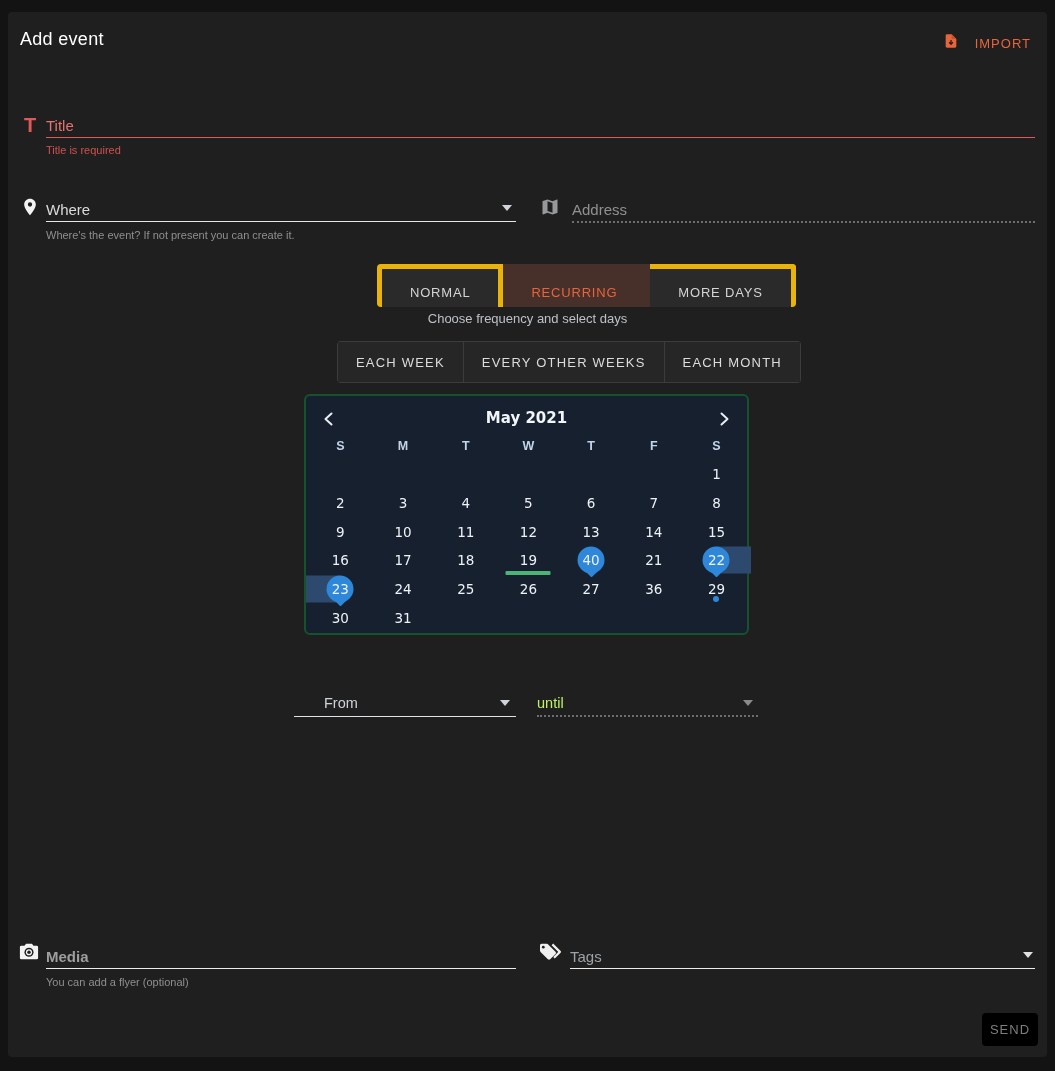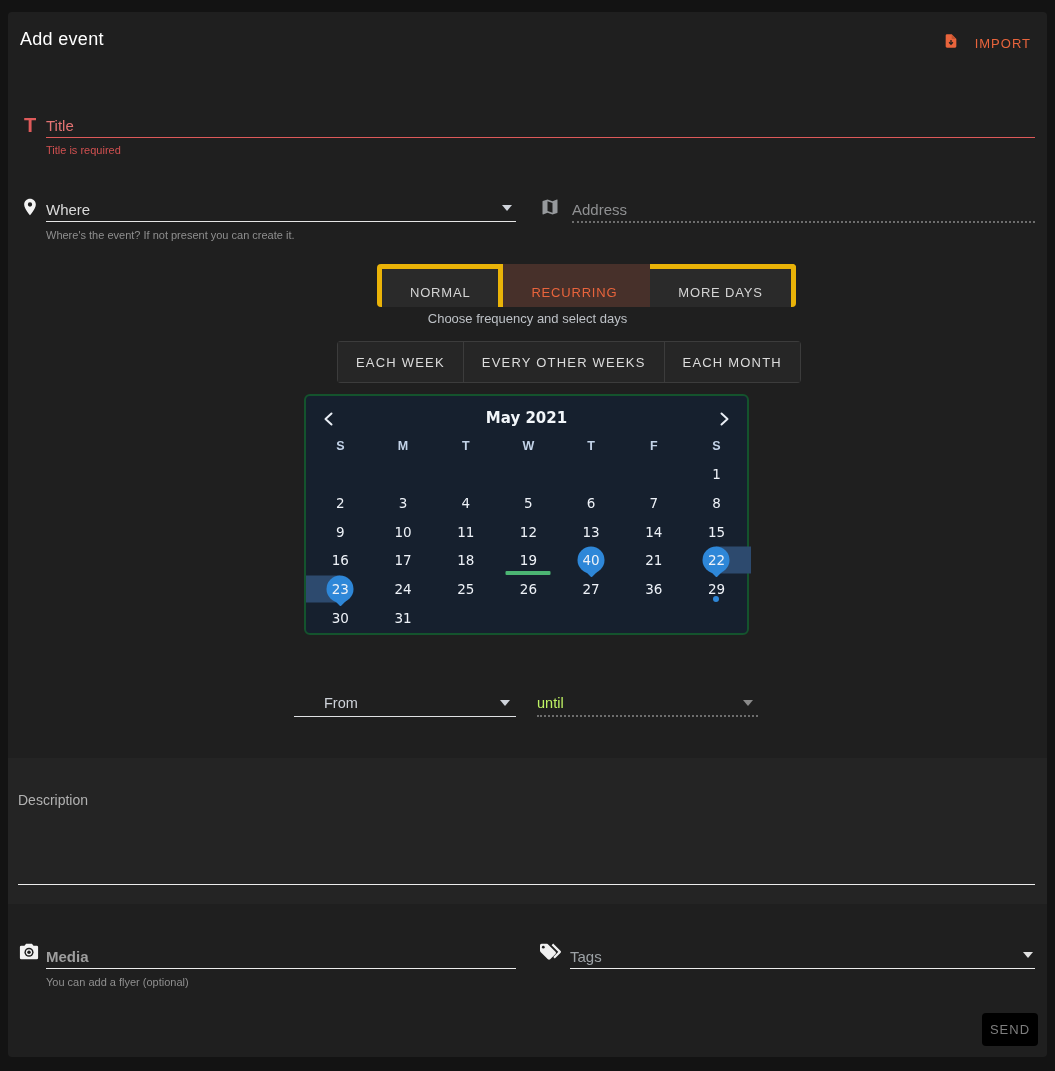--- a/index.html
+++ b/index.html
@@ -281,24 +281,20 @@
       </div>
   </div>
 
   <div class="from-ph">From</div>
   <span class="caret from-caret"></span>
   <div class="u-line from-line"></div>
   <div class="until-ph">until</div>
   <span class="caret gray until-caret"></span>
   <div class="u-dotted until-line"></div>
 
-  <div class="desc-section">
-    <div class="desc-label">Description</div>
-    <div class="u-line desc-line"></div>
-  </div>
 
   <div class="cam-icon">
     <svg width="22" height="20" viewBox="0 0 24 22">
         <path d="M8.8 2L7 4H3.5A1.5 1.5 0 0 0 2 5.5v12A1.5 1.5 0 0 0 3.5 19h17a1.5 1.5 0 0 0 1.5-1.5v-12A1.5 1.5 0 0 0 20.5 4H17L15.2 2H8.8z" fill="#f3f3f3"></path>
         <circle cx="12" cy="11.3" r="5" fill="#1f1f1f"></circle>
         <circle cx="12" cy="11.3" r="3.4" fill="#f3f3f3"></circle>
         <circle cx="12" cy="11.3" r="1.9" fill="#1f1f1f"></circle>
       </svg>
   </div>
   <div class="media-ph">Media</div>

